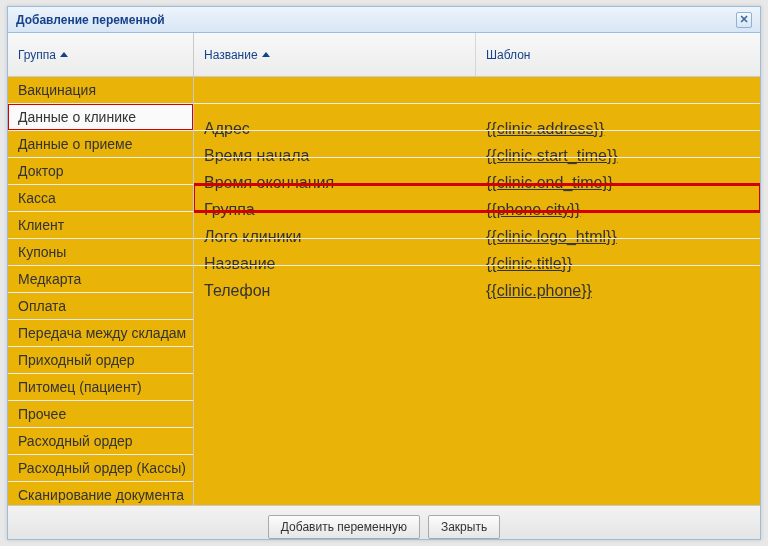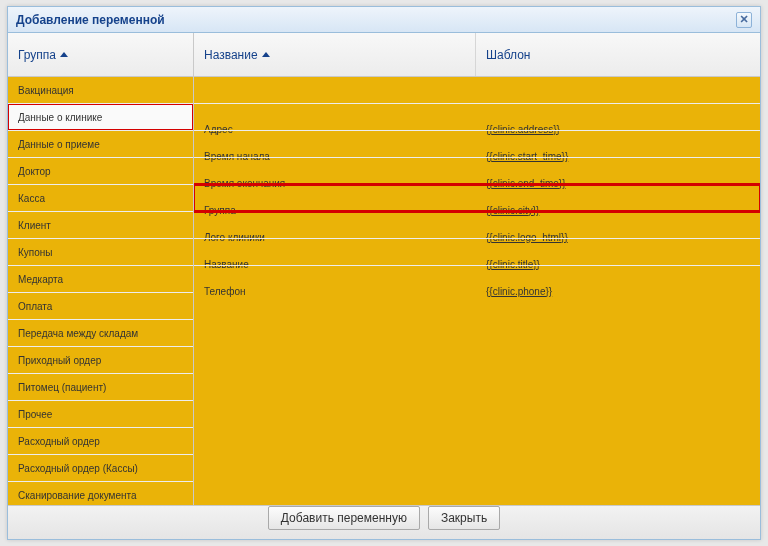--- a/index.html
+++ b/index.html
@@ -90,21 +90,21 @@
   .group-item {
     height: 27px;
     display: flex; align-items: center;
     padding: 0 10px;
     border-bottom: 1px solid #ededed;
     cursor: pointer;
     white-space: nowrap;
     overflow: hidden;
     text-overflow: ellipsis;
     color: #333;
-    font-size: 10px;
+    font-size: 14px;
     position: relative;
   }
   .group-item.selected {
     background: #fafafa;
   }
   .group-item.redbox::after{
     content:"";
     position:absolute;
     left:-2px; right:-2px; top:-2px; bottom:-2px;
     border:3px solid #d40000;
@@ -116,40 +116,40 @@
   .var-row {
     height: 27px;
     display: flex;
     border-bottom: 1px solid #ededed;
     position: relative;
   }
   .var-cell {
     display:flex;align-items:center;
     padding:12px 10px;
     color:#333;
-    font-size:10px;
+    font-size:16px;
     margin-top:40px;
   }
   .var-cell.name { width: 282px; }
   .var-cell.tmpl { flex:1;text-decoration:underline; }
   .var-row.redbox::after{
     content:"";
     position:absolute;
     left:-2px; right:-2px; top:-2px; bottom:-2px;
     border:3px solid #d40000;
     pointer-events:none;
   }
   .footer {
     position: absolute;
     left:0; right:0; bottom:0;
     height: 34px;
     background: linear-gradient(to bottom,#f2f2f2,#e5e5e5);
     border-top:1px solid #c9c9c9;
     display:flex;
-    align-items:flex-start;
+    align-items:flex-end;
     justify-content:center;
     gap: 8px;
   }
   .btn {
     height: 24px;
     padding: 0 12px;
     border: 1px solid #a9a9a9;
     border-radius: 2px;
     background: linear-gradient(to bottom,#fcfcfc,#e6e6e6);
     font-size: 12px;
@@ -214,21 +214,21 @@
           <div class="var-row">
             <div class="var-cell name">Время начала</div>
             <div class="var-cell tmpl">{{clinic.start_time}}</div>
           </div>
           <div class="var-row">
             <div class="var-cell name">Время окончания</div>
             <div class="var-cell tmpl">{{clinic.end_time}}</div>
           </div>
           <div class="var-row">
             <div class="var-cell name">Группа</div>
-            <div class="var-cell tmpl">{{clinic.city}}</div>
+            <div class="var-cell tmpl">{{phone.city}}</div>
           </div>
           <div class="var-row redbox">
             <div class="var-cell name">Лого клиники</div>
             <div class="var-cell tmpl">{{clinic.logo_html}}</div>
           </div>
           <div class="var-row">
             <div class="var-cell name">Название</div>
             <div class="var-cell tmpl">{{clinic.title}}</div>
           </div>
           <div class="var-row">

